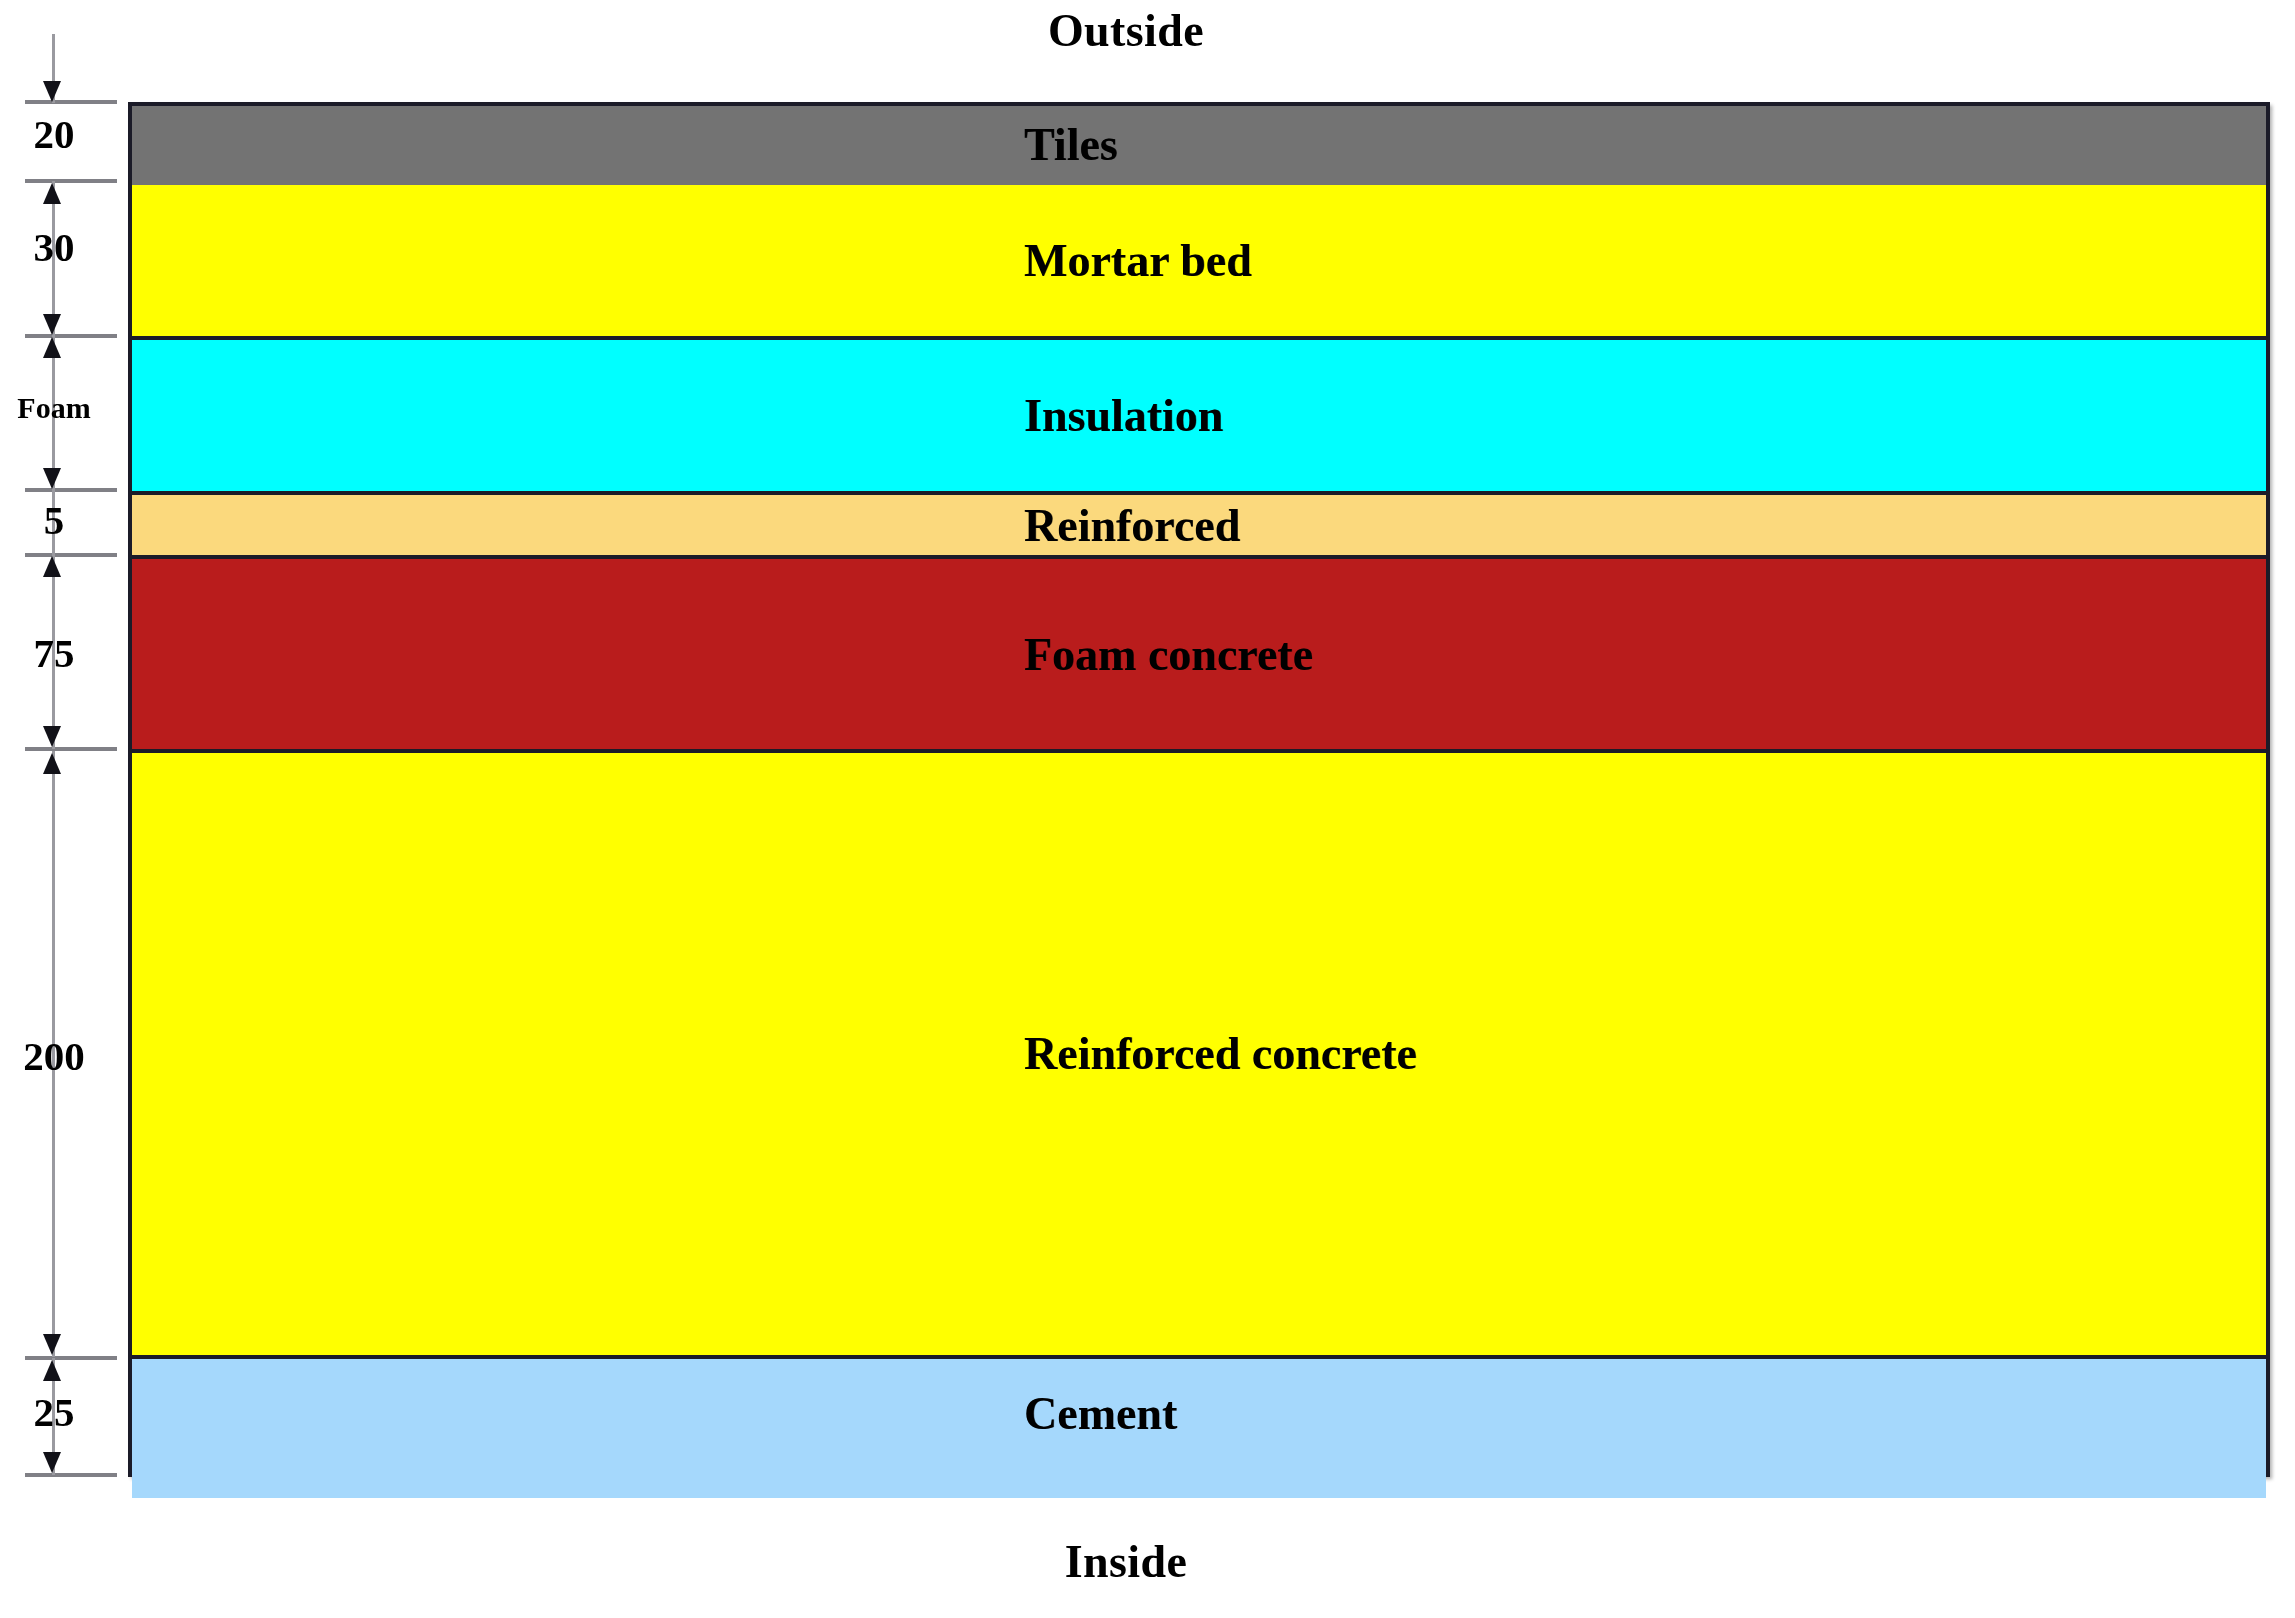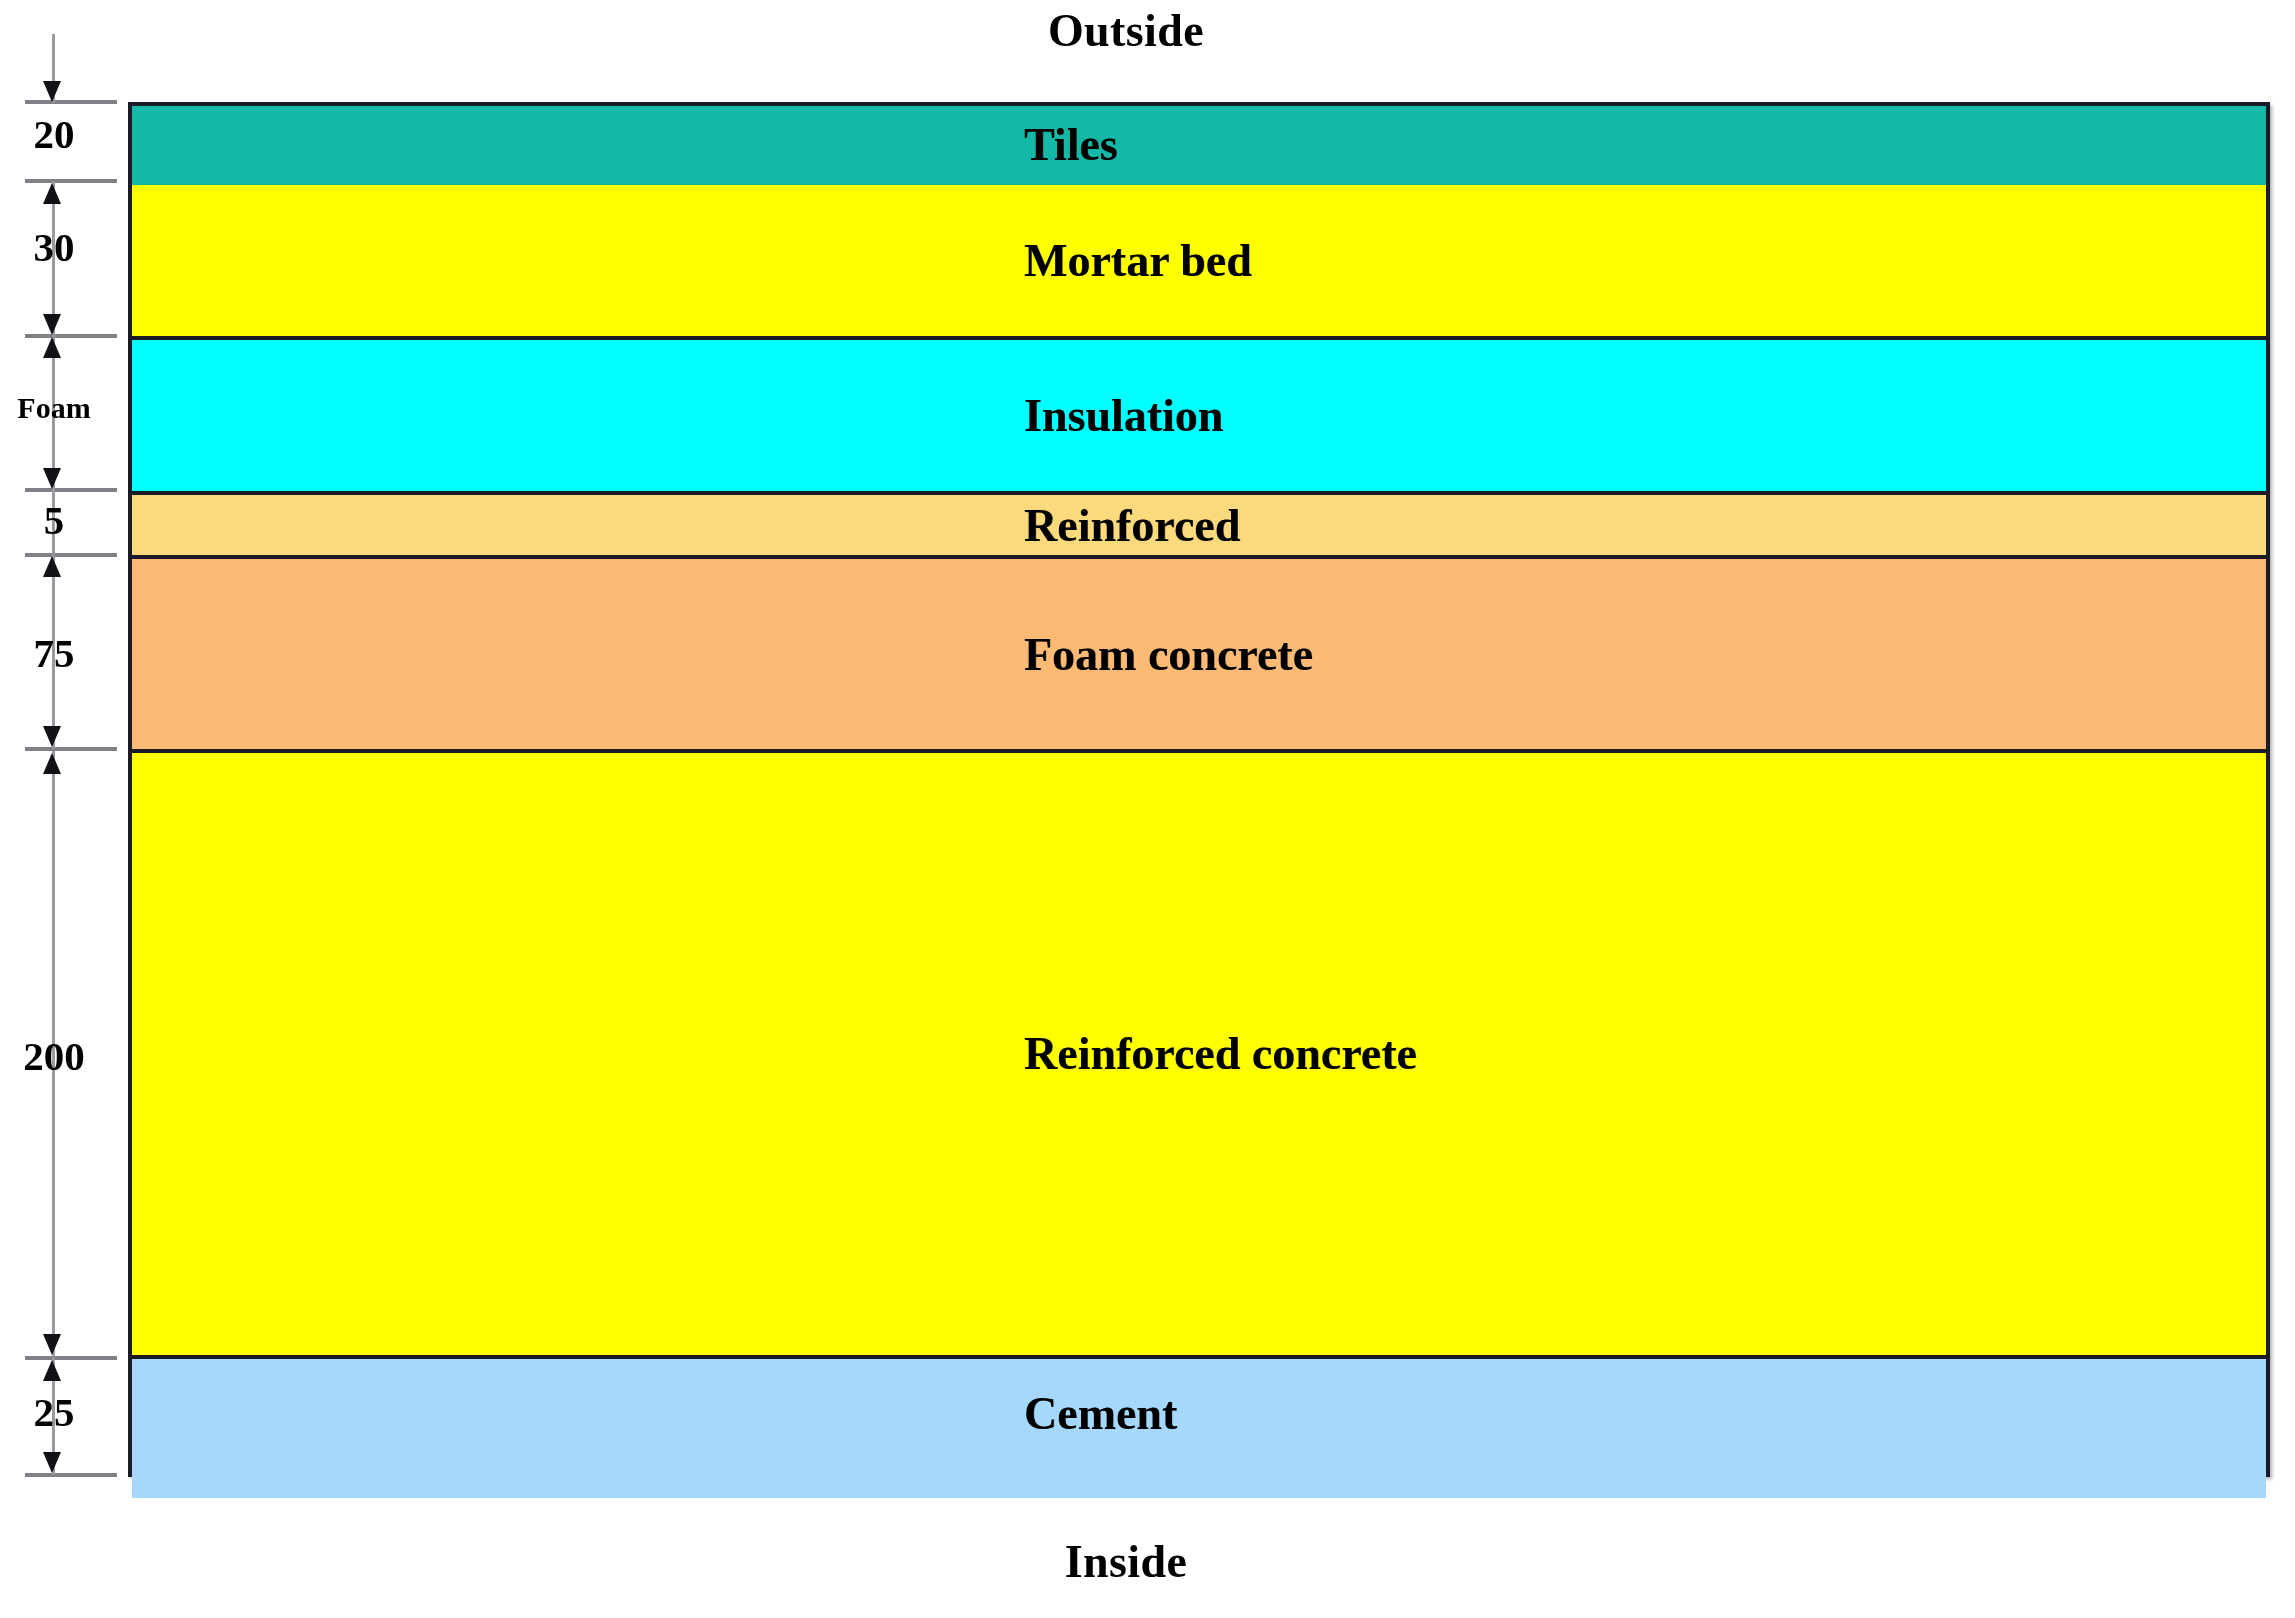--- a/index.html
+++ b/index.html
@@ -163,37 +163,37 @@
     <div class="dim-text" style="top:1032px;">200</div>
 
     <div class="dim-line" style="top:1358px; height:117px;"></div>
     <div class="arrow-up" style="top:1360px;"></div>
     <div class="arrow-down" style="top:1452px;"></div>
     <div class="dim-text" style="top:1388px;">25</div>
   </div>
 
   <div id="wall-stack">
 
-    <div class="layer" style="top:0px; height:89px; background:#14b8a6;">
+    <div class="layer" style="top:0px; height:89px; background:#737373;">
       <div class="layer-label" style="top:12.4px;">Tiles</div>
     </div>
 
     <div class="layer" style="top:79px; height:155px; background:#ffff00;">
       <div class="layer-label" style="top:49px;">Mortar bed</div>
     </div>
 
     <div class="layer" style="top:234px; height:155px; background:#00ffff;">
       <div class="layer-label" style="top:49px;">Insulation</div>
     </div>
 
     <div class="layer" style="top:389px; height:64px; background:#fbd97d;">
       <div class="layer-label" style="top:3.5px;">Reinforced</div>
     </div>
 
-    <div class="layer" style="top:453px; height:194px; background:#fdba74;">
+    <div class="layer" style="top:453px; height:194px; background:#b91c1c;">
       <div class="layer-label" style="top:69px;">Foam concrete</div>
     </div>
 
     <div class="layer" style="top:647px; height:606px; background:#ffff00;">
       <div class="layer-label" style="top:274px;">Reinforced concrete</div>
     </div>
 
     <div class="layer" style="top:1253px; height:139px; background:#a5d8fc;">
       <div class="layer-label" style="top:28px;">Cement</div>
     </div>

